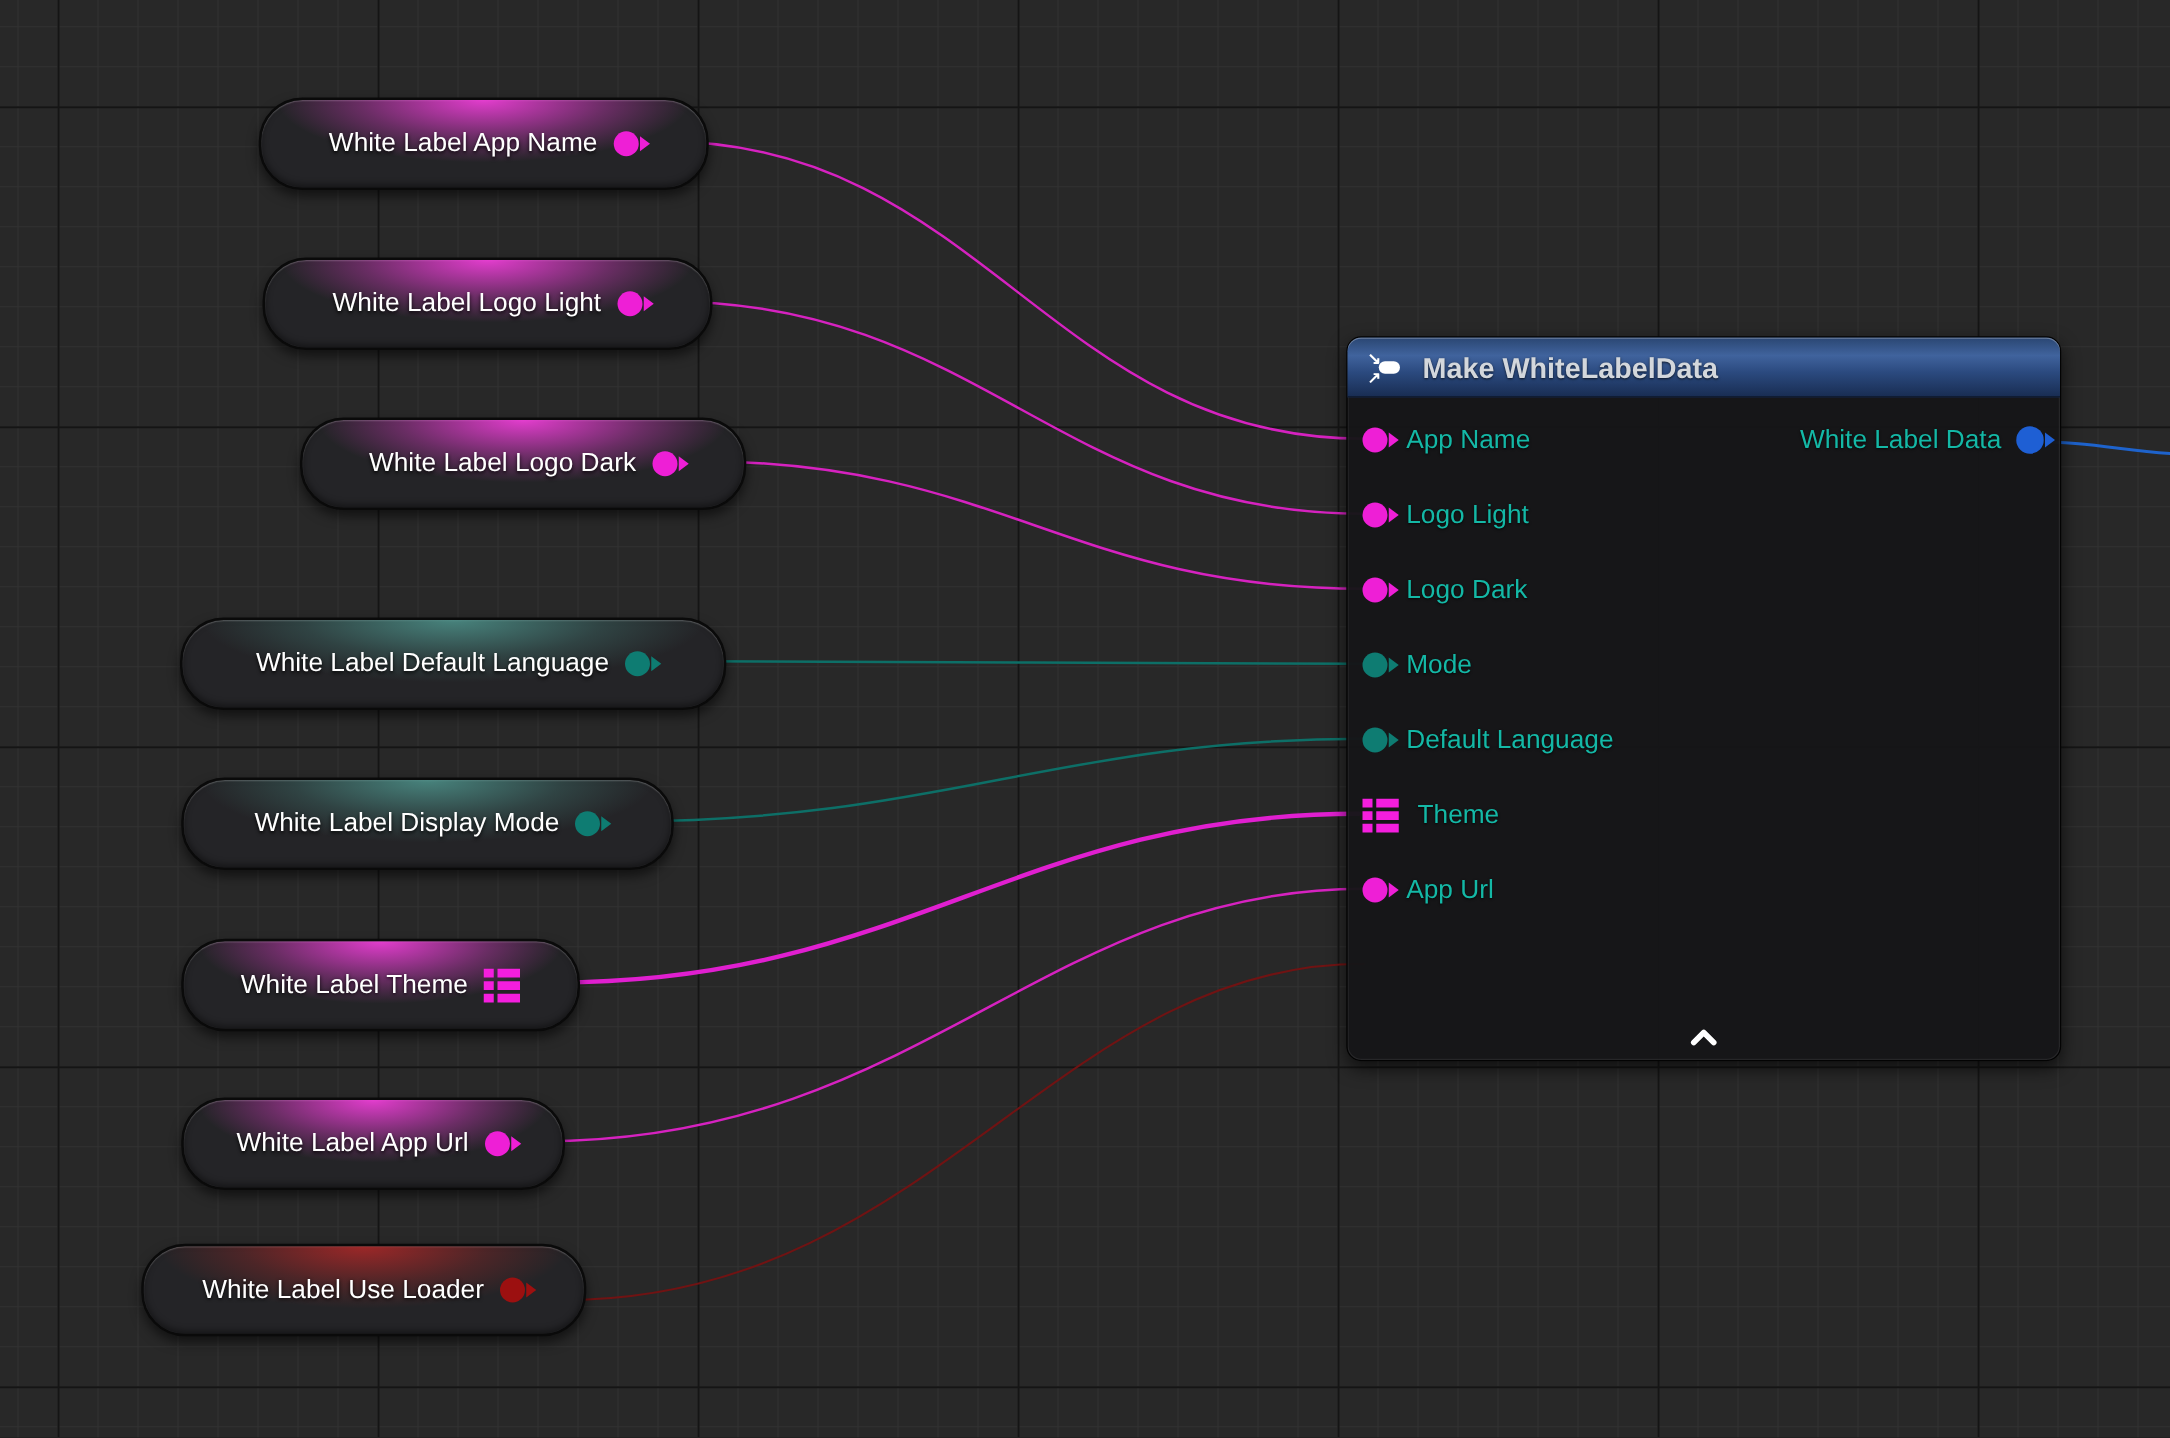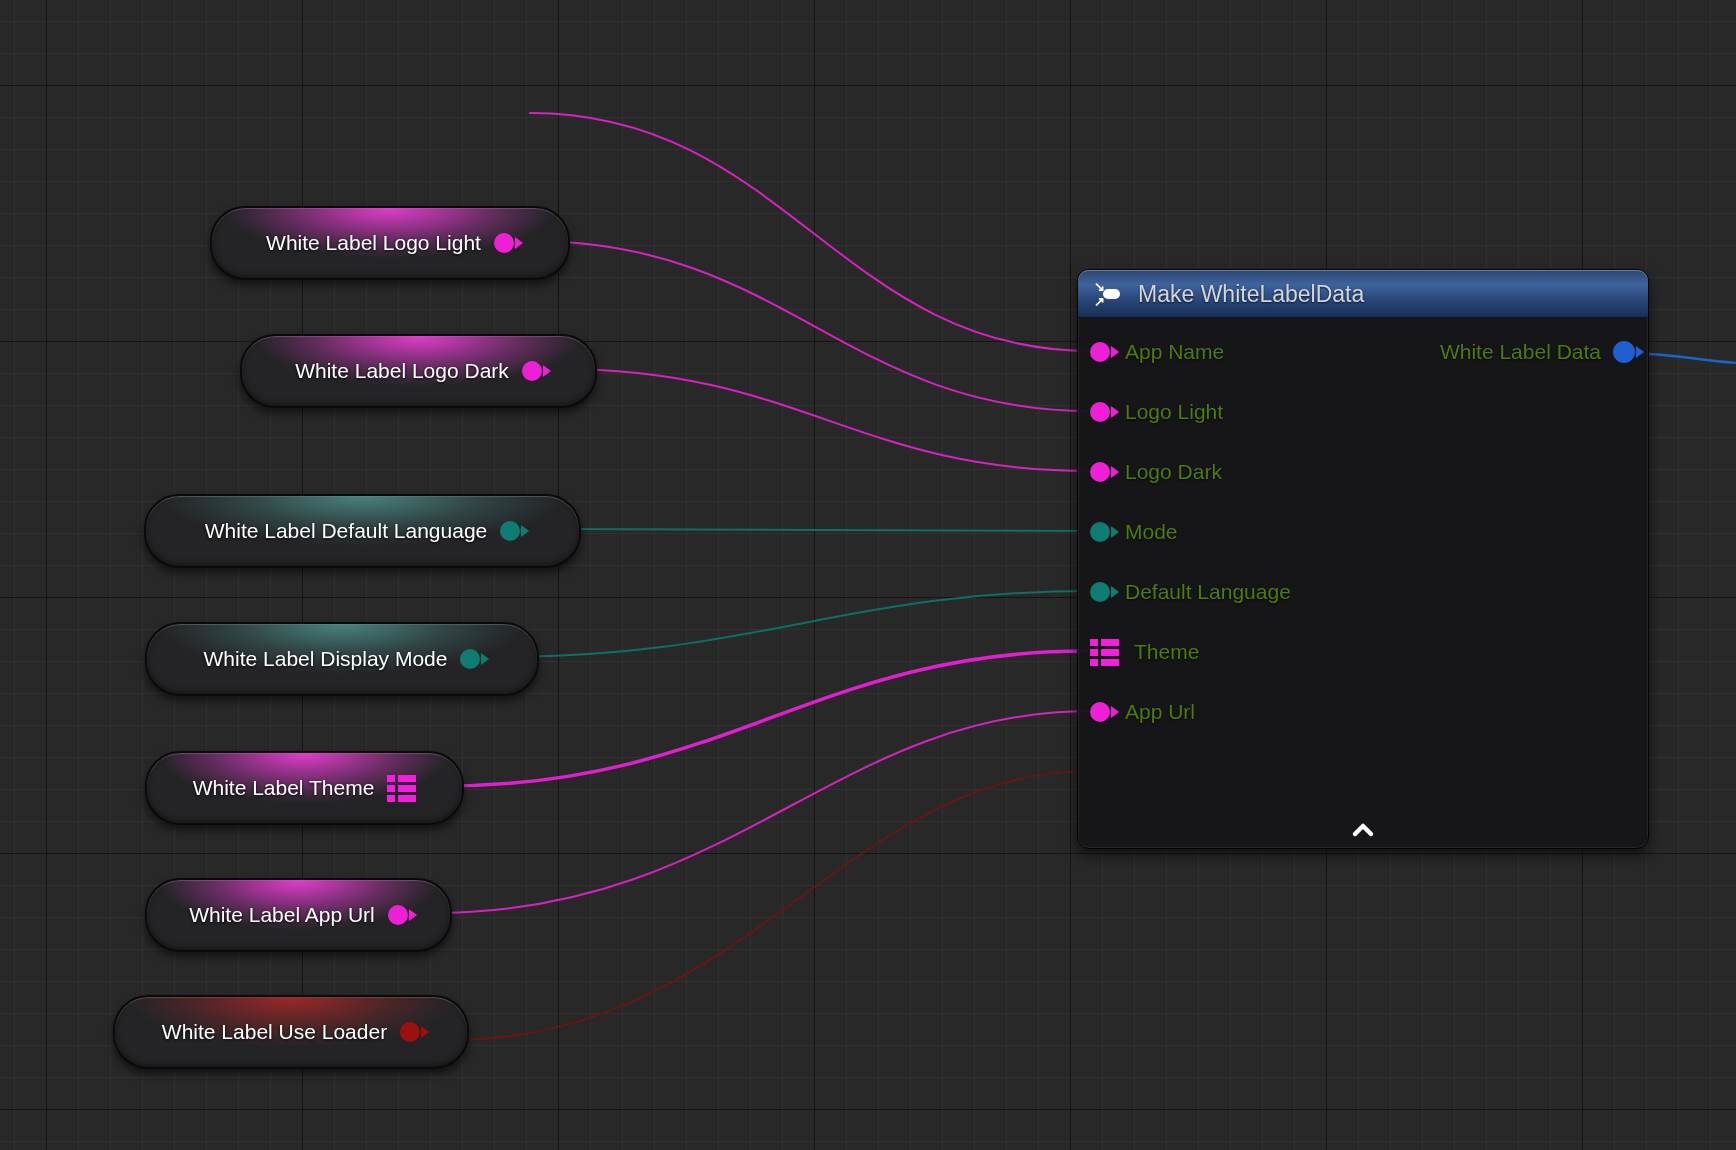--- a/index.html
+++ b/index.html
@@ -60,32 +60,32 @@
     border-radius:12px;
     border:1px solid #030303;
     box-shadow:0 6px 14px rgba(0,0,0,.6), inset 0 0 0 1px rgba(255,255,255,.07);
   }
   .mheader{
     height:48px;border-radius:11px 11px 0 0;
     background:linear-gradient(180deg,#2a4672 0%,#40639d 30%,#2b4a7f 58%,#182c51 100%);
     box-shadow:inset 0 1px 0 rgba(255,255,255,.3), inset 0 -1px 0 rgba(0,0,0,.5);
     display:flex;align-items:center;gap:12px;padding:0 16px;
   }
-  .mtitle{color:#d3d7dc;font-size:23px;font-weight:normal;text-shadow:0 1px 2px rgba(0,0,0,.7);white-space:nowrap;}
+  .mtitle{color:#d3d7dc;font-size:23px;font-weight:bold;text-shadow:0 1px 2px rgba(0,0,0,.7);white-space:nowrap;}
 
   .make-icon{position:relative;width:32px;height:26px;flex:0 0 auto;}
   .make-icon .pill{position:absolute;left:9px;top:8px;width:17px;height:10px;border-radius:5px;background:#ffffff;}
   .make-icon .a1,.make-icon .a2{position:absolute;left:0px;color:#ffffff;font-size:13px;line-height:13px;font-weight:bold;}
   .make-icon .a1{top:-1px;}
   .make-icon .a2{bottom:-1px;}
 
   .mbody{position:relative;padding-top:4px;}
   .mrow{height:60px;display:flex;align-items:center;gap:15px;padding-left:12px;}
   .mrow .structpin{margin-left:0px;}
-  .mlabel{color:#4d7c0f;font-size:21px;text-shadow:0 1px 2px rgba(0,0,0,.8);white-space:nowrap;}
+  .mlabel{color:#14b8a6;font-size:21px;text-shadow:0 1px 2px rgba(0,0,0,.8);white-space:nowrap;}
 
   .mout{position:absolute;top:64px;right:13px;height:36px;display:flex;align-items:center;gap:12px;}
   .mout .mlabel{font-size:21px;}
 
   .expand-btn{
     position:absolute;bottom:4px;left:50%;transform:translateX(-50%);
     width:52px;height:28px;display:flex;align-items:center;justify-content:center;
     background:transparent;border:none;cursor:pointer;
   }
 </style>
@@ -99,20 +99,25 @@
     <path d="M531,241 C785,241 845,411 1091,411" stroke="#d622c0" stroke-width="2"></path>
     <path d="M559,369 C800,369 855,471 1091,471" stroke="#d622c0" stroke-width="2"></path>
     <path d="M550,529 C790,529 855,531 1091,531" stroke="#0d6f67" stroke-width="2"></path>
     <path d="M498,657 C755,657 845,591 1091,591" stroke="#0d6f67" stroke-width="2"></path>
     <path d="M444,786 C725,786 815,651 1087,651" stroke="#e01fd0" stroke-width="3.5"></path>
     <path d="M433,913 C735,913 835,711 1091,711" stroke="#d622c0" stroke-width="2"></path>
     <path d="M451,1040 C745,1040 845,771 1091,771" stroke="#701313" stroke-width="1.6"></path>
     <path d="M1612,353 C1676,353 1692,360 1738,363" stroke="#1e63cc" stroke-width="2.4"></path>
   </svg>
 
+  <div class="vnode" style="left:207px;top:78px;width:356px">
+    <div class="vglow glow-string"></div>
+    <span class="vlabel">White Label App Name</span>
+    <span class="pin string"></span>
+  </div>
 
   <div class="vnode" style="left:210px;top:206px;width:356px">
     <div class="vglow glow-string"></div>
     <span class="vlabel">White Label Logo Light</span>
     <span class="pin string"></span>
   </div>
 
   <div class="vnode" style="left:240px;top:334px;width:353px">
     <div class="vglow glow-string"></div>
     <span class="vlabel">White Label Logo Dark</span>

